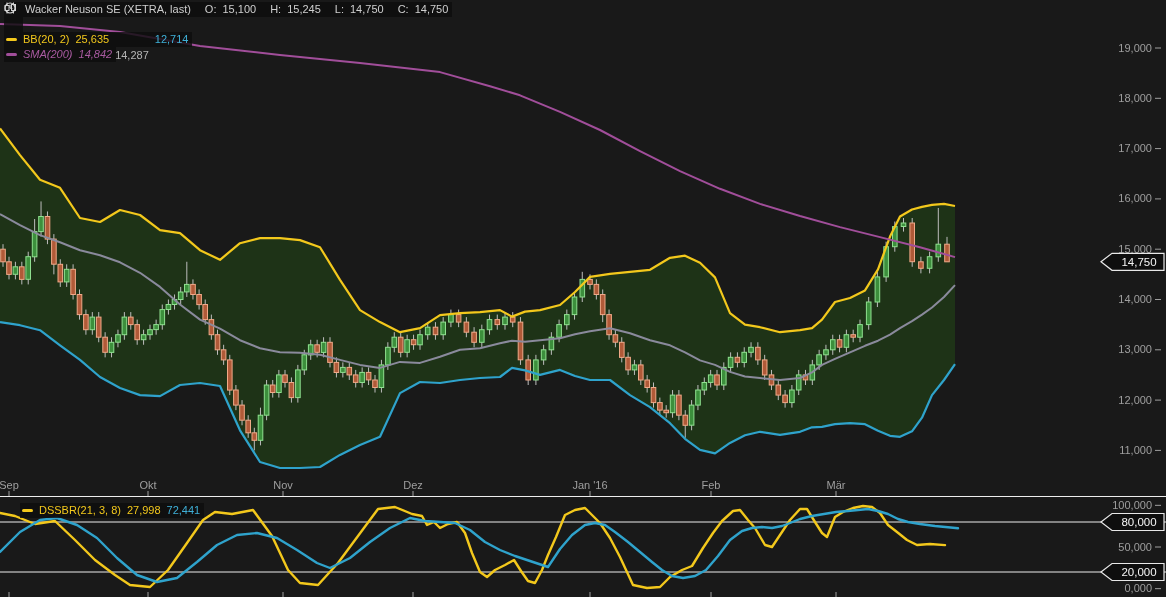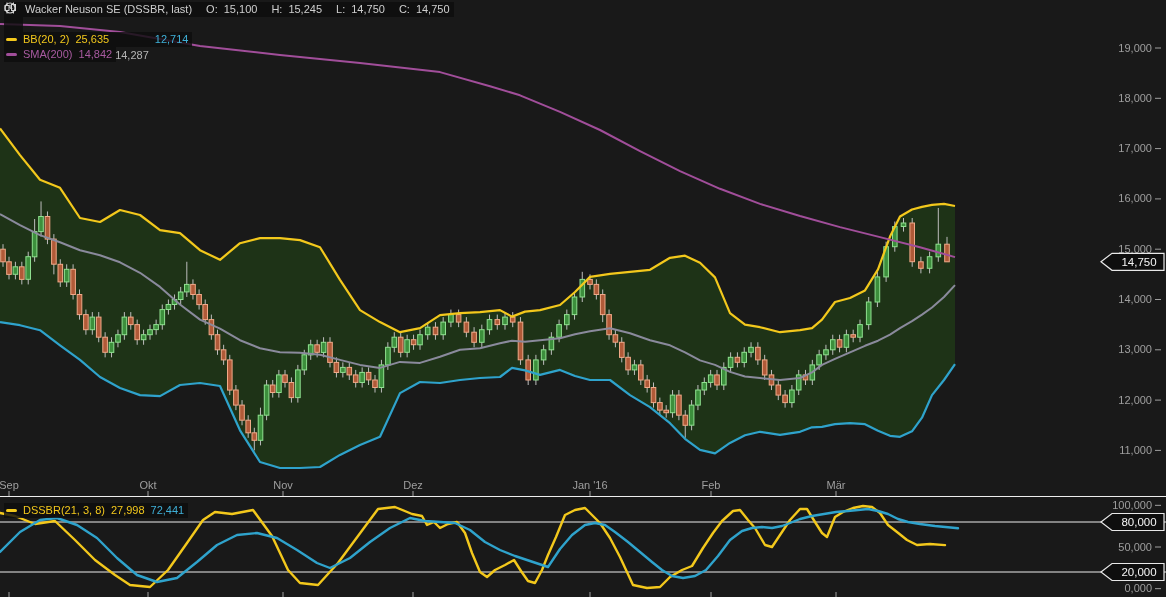--- a/index.html
+++ b/index.html
@@ -8,21 +8,21 @@
   svg{position:absolute;left:0;top:0;}
   svg text{font-family:"Liberation Sans",sans-serif;}
   .legend{position:absolute;z-index:5;}
   .lrow{display:flex;align-items:center;gap:6px;background:rgba(14,14,14,0.82);
         width:fit-content;padding:0 4px 0 2px;height:15px;font-size:11px;line-height:15px;
         white-space:nowrap;}
   .t-main{color:#cfcfcf;}
   .t-yel{color:#f3c81c;}
   .t-gray{color:#b5b5b5;margin-top:32px;}
   .t-blue{color:#3fb0d8;}
-  .t-pur{color:#a85aa0;}
+  .t-pur{color:#a85aa0;font-style:italic;}
   .swatch{display:inline-block;width:11px;height:3px;border-radius:2px;}
   .icn{display:inline-flex;width:13px;height:13px;align-items:center;justify-content:center;}
   .gap{margin-left:8px;}
 </style>
 </head>
 <body>
 
 <div class="stage">
   <svg id="cv" width="1166" height="597">
       <rect x="0" y="0" width="1166" height="597" fill="#191919"></rect>
@@ -376,21 +376,21 @@
   <div class="legend" style="left:4px;top:2px;">
     <div class="lrow">
       <span class="icn">
         <svg width="13" height="12" viewBox="0 0 13 12">
           <line x1="3" y1="0.5" x2="3" y2="11.5" stroke="#d5d5d5" stroke-width="1"></line>
           <rect x="1" y="3.5" width="4" height="5" fill="#191919" stroke="#d5d5d5" stroke-width="1"></rect>
           <line x1="9.5" y1="0.5" x2="9.5" y2="11.5" stroke="#d5d5d5" stroke-width="1"></line>
           <rect x="7.5" y="2.5" width="4" height="6" fill="#191919" stroke="#d5d5d5" stroke-width="1"></rect>
         </svg>
       </span>
-      <span class="t-main">Wacker Neuson SE (DSSBR, last)</span>
+      <span class="t-main">Wacker Neuson SE (XETRA, last)</span>
       <span class="t-main gap">O:</span>
       <span class="t-main">15,100</span>
       <span class="t-main gap">H:</span>
       <span class="t-main">15,245</span>
       <span class="t-main gap">L:</span>
       <span class="t-main">14,750</span>
       <span class="t-main gap">C:</span>
       <span class="t-main">14,750</span>
     </div>
     <div class="lrow">
@@ -409,21 +409,21 @@
       <span class="t-gray">14,287</span>
       <span class="t-blue">12,714</span>
     </div>
     <div class="lrow">
       <span class="swatch" style="background:#a14e9a"></span>
       <span class="t-pur">SMA(200)</span>
       <span class="t-pur">14,842</span>
     </div>
   </div>
 
-  <div class="legend" style="left:4px;top:503px;">
+  <div class="legend" style="left:20px;top:503px;">
     <div class="lrow">
       <span class="swatch" style="background:#f3c81c"></span>
       <span class="t-yel">DSSBR(21, 3, 8)</span>
       <span class="t-yel">27,998</span>
       <span class="t-blue">72,441</span>
     </div>
   </div>
 </div>
 
 </body></html>

